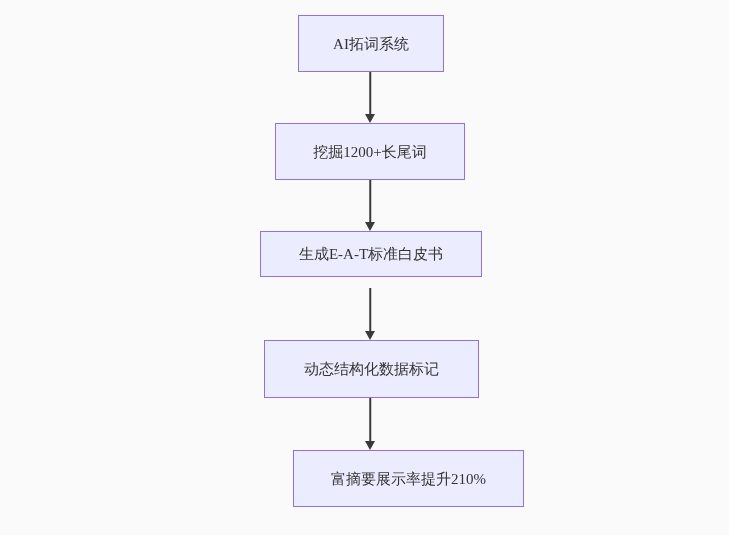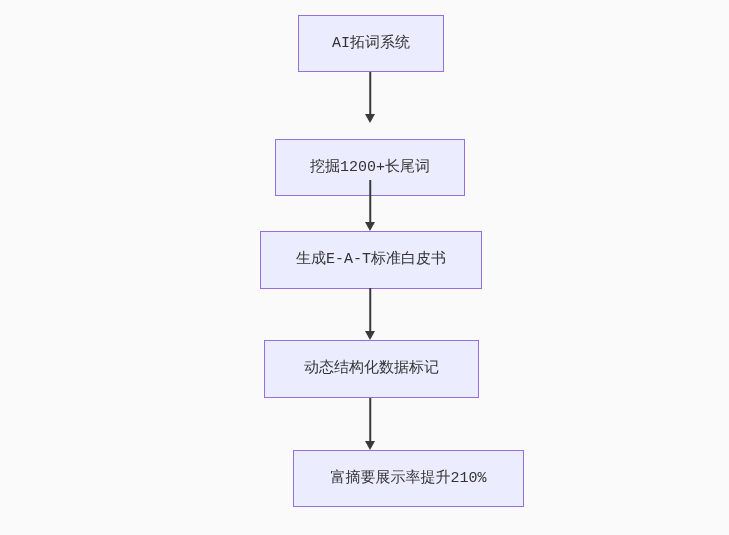--- a/index.html
+++ b/index.html
@@ -1,40 +1,40 @@
 <!DOCTYPE html>
 <html><head>
 <meta charset="utf-8">
 <style>
   html, body { margin: 0; padding: 0; }
   .stage {
     position: relative;
     width: 729px;
     height: 535px;
     background: #fafafa;
-    font-family: Liberation Mono, monospace;
+    font-family: Liberation Serif, serif;
     overflow: hidden;
   }
   .node {
     position: absolute;
     box-sizing: border-box;
     background: #ececff;
     border: 1.5px solid #9370db;
     display: flex;
     align-items: center;
     justify-content: center;
     color: #333333;
     font-size: 15px;
     line-height: 1.2;
     text-align: center;
     white-space: nowrap;
   }
   .n1 { left: 298px; top: 15px;  width: 146px; height: 57px; }
-  .n2 { left: 275px; top: 123px; width: 190px; height: 57px; margin-top: 16px; }
-  .n3 { left: 260px; top: 231px; width: 222px; height: 58px; }
+  .n2 { left: 275px; top: 123px; width: 190px; height: 57px; }
+  .n3 { left: 260px; top: 231px; width: 222px; height: 46px; }
   .n4 { left: 264px; top: 340px; width: 215px; height: 58px; }
   .n5 { left: 253px; top: 450px; width: 231px; height: 57px; margin-left: 40px; }
   .edge {
     position: absolute;
     left: 362px;
     width: 16px;
   }
   .e1 { top: 72px;  height: 51px; }
   .e2 { top: 180px; height: 51px; }
   .e3 { top: 288px; height: 52px; }

